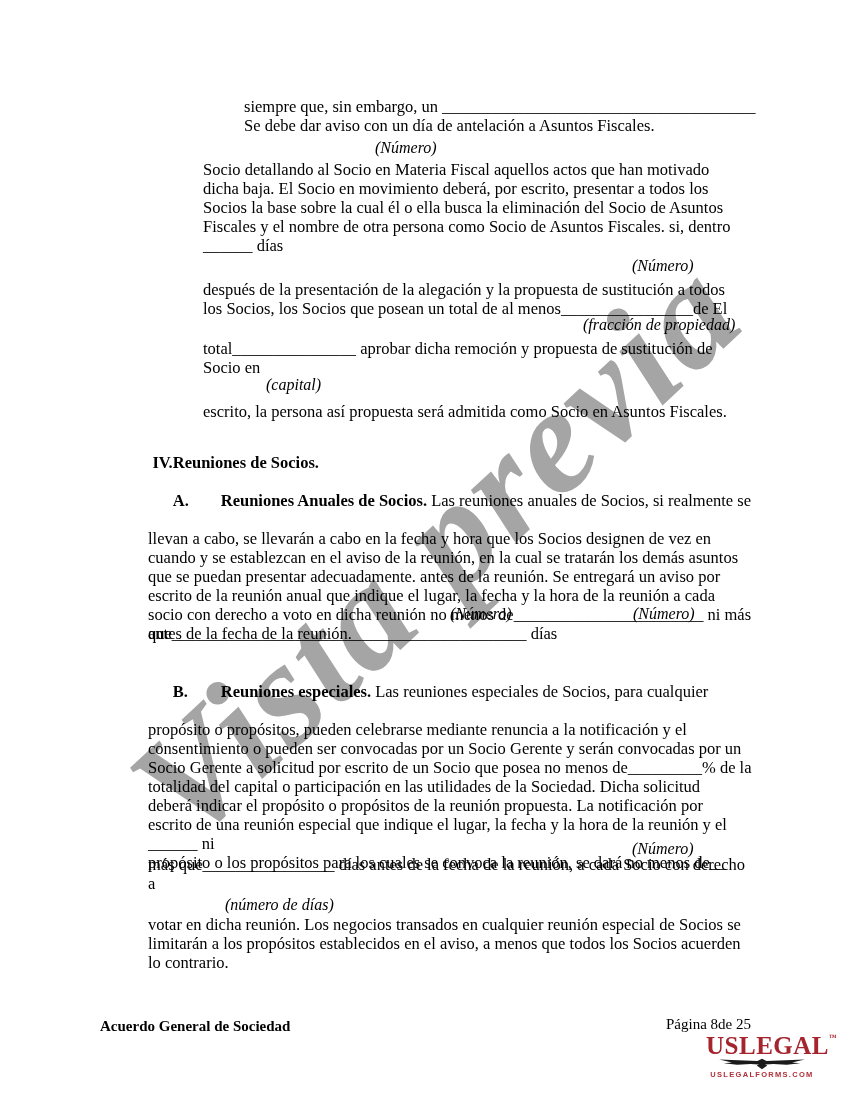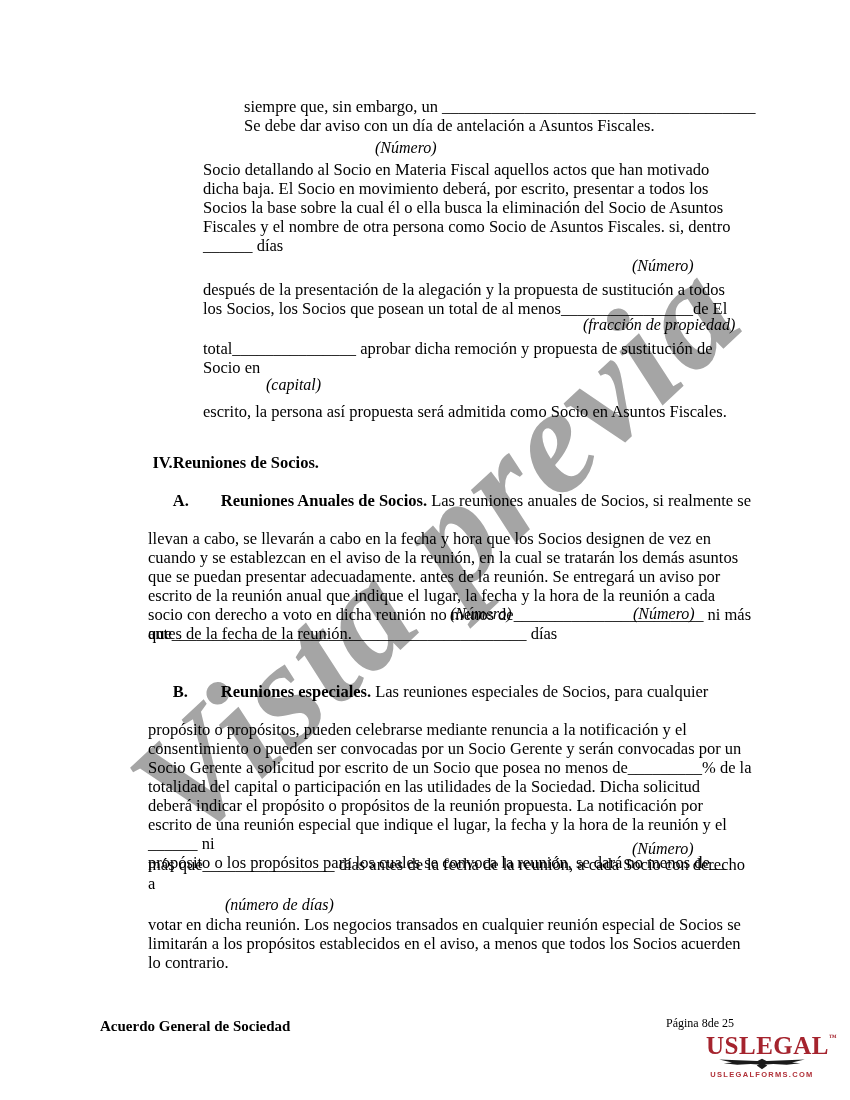--- a/index.html
+++ b/index.html
@@ -19,21 +19,21 @@
   .blk { position:absolute; font-size:16.5px; line-height:19px; }
   .blk .ln { white-space:pre; }
   .lbl {
     position:absolute; font-size:16px; font-style:italic; white-space:pre;
   }
   .b { font-weight:bold; }
   .lab { display:inline-block; width:48px; font-weight:bold; }
   .first { white-space:pre; }
   
   .footer-left  { position:absolute; left:100px; top:1018px; font-size:15px; white-space:pre;font-weight:bold; }
-  .footer-right { position:absolute; left:666px; top:1016px; font-size:12px; white-space:pre; }
+  .footer-right { position:absolute; left:666px; top:1016px; font-size:15px; white-space:pre; }
   .logo {
     position:absolute; left:706px; top:1026px; width:112px; text-align:center;
   }
   .logo-word {
     font-family:"Liberation Serif", serif; font-weight:bold;
     font-size:25px; line-height:24px; color:#a5242e; letter-spacing:0.5px;
     white-space:nowrap;
   }
   .logo-tm { font-size:8px; vertical-align:14px; letter-spacing:0; color:#a5242e; }
   .logo-eagle { display:block; margin:0 auto; width:96px; height:12px; }

